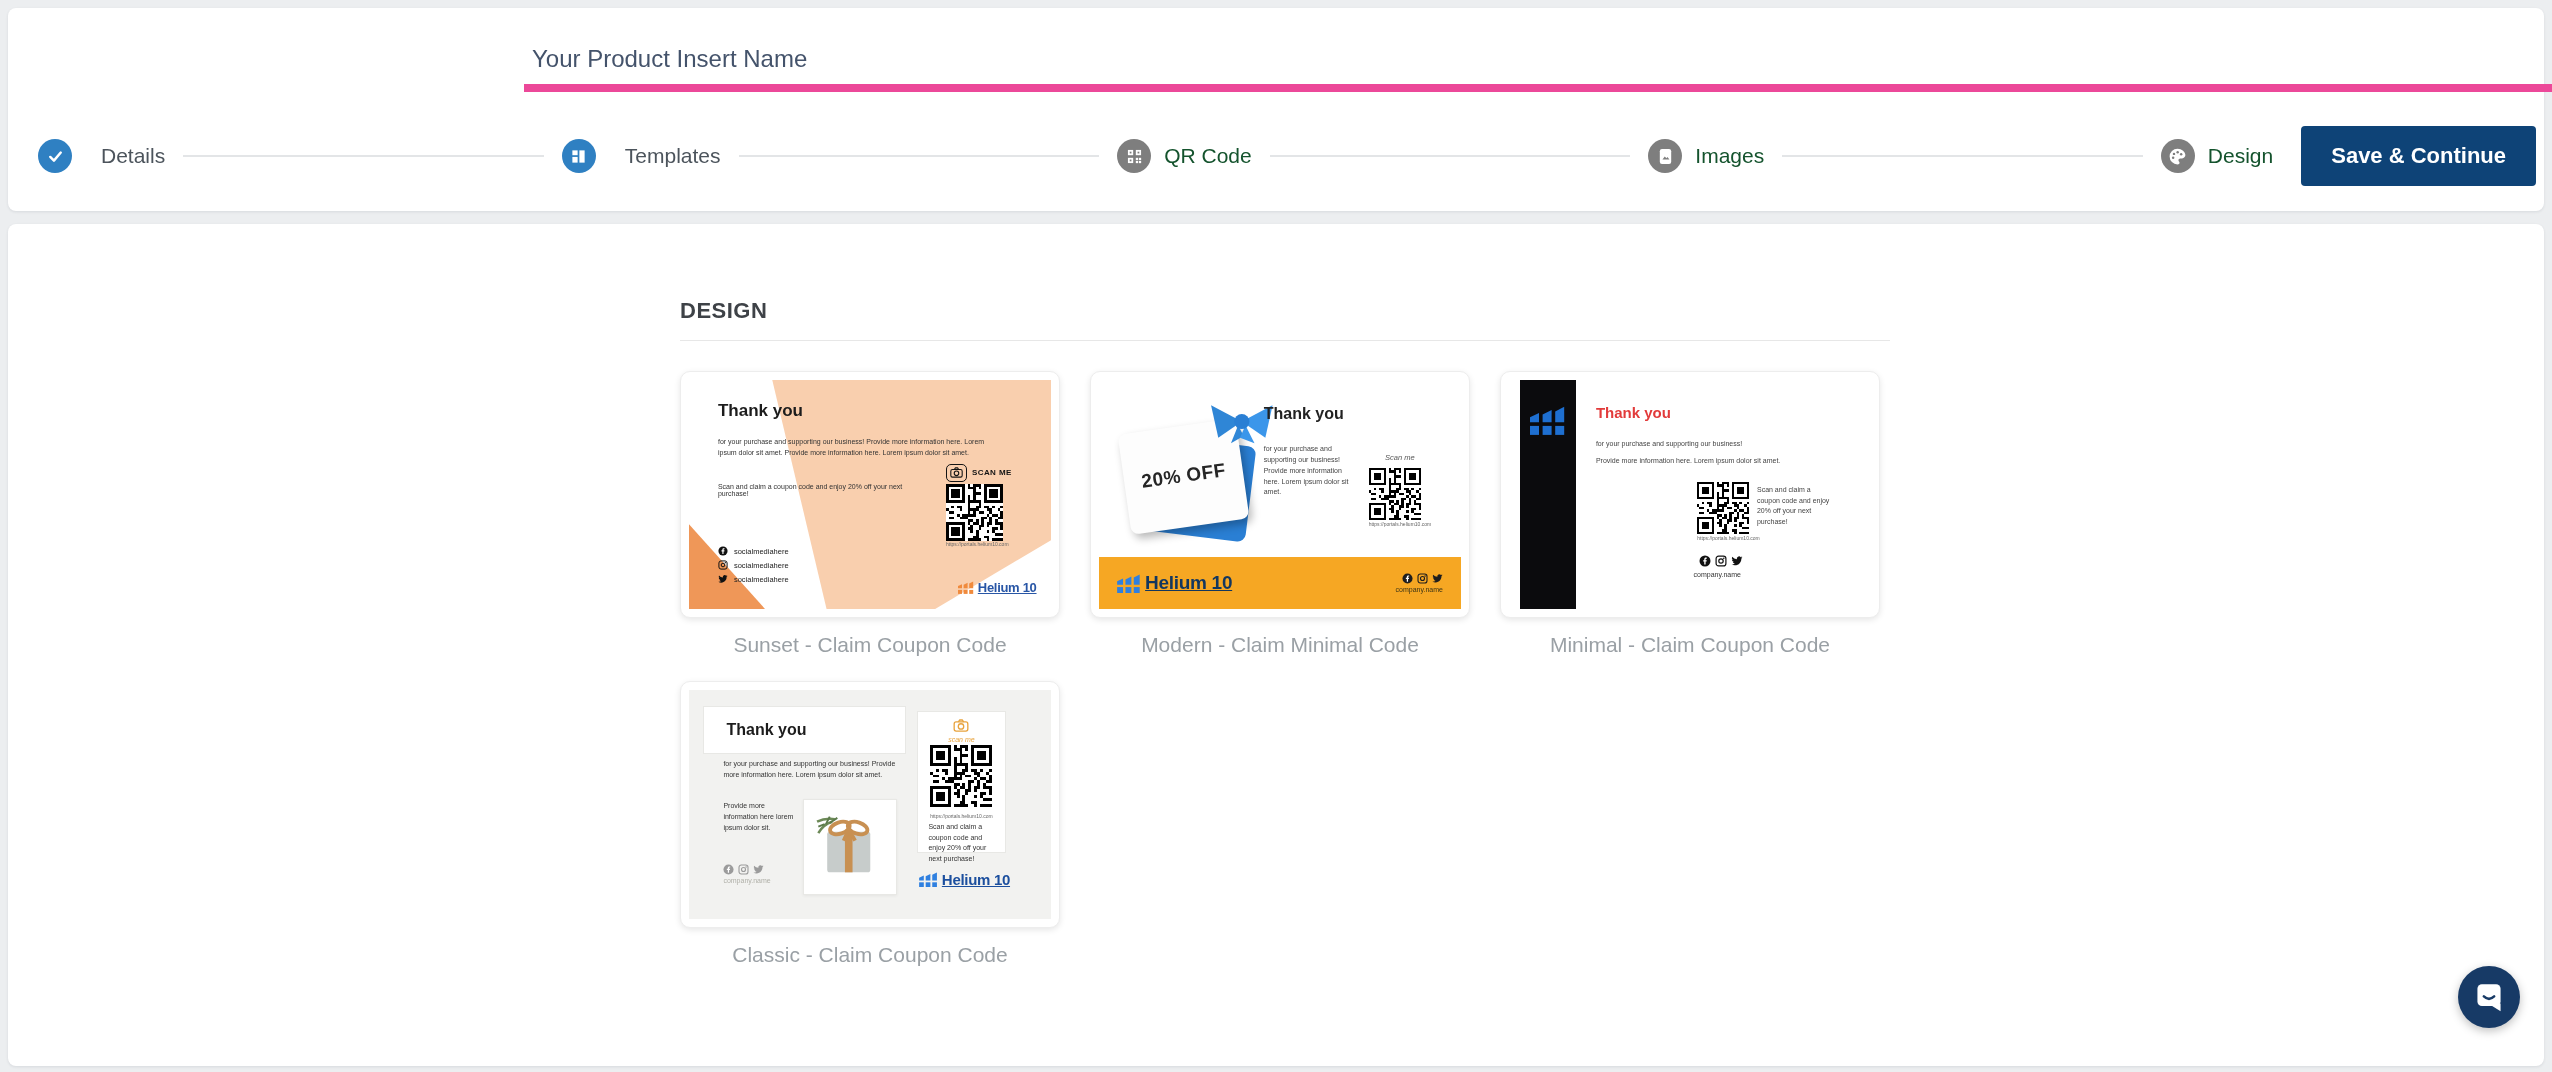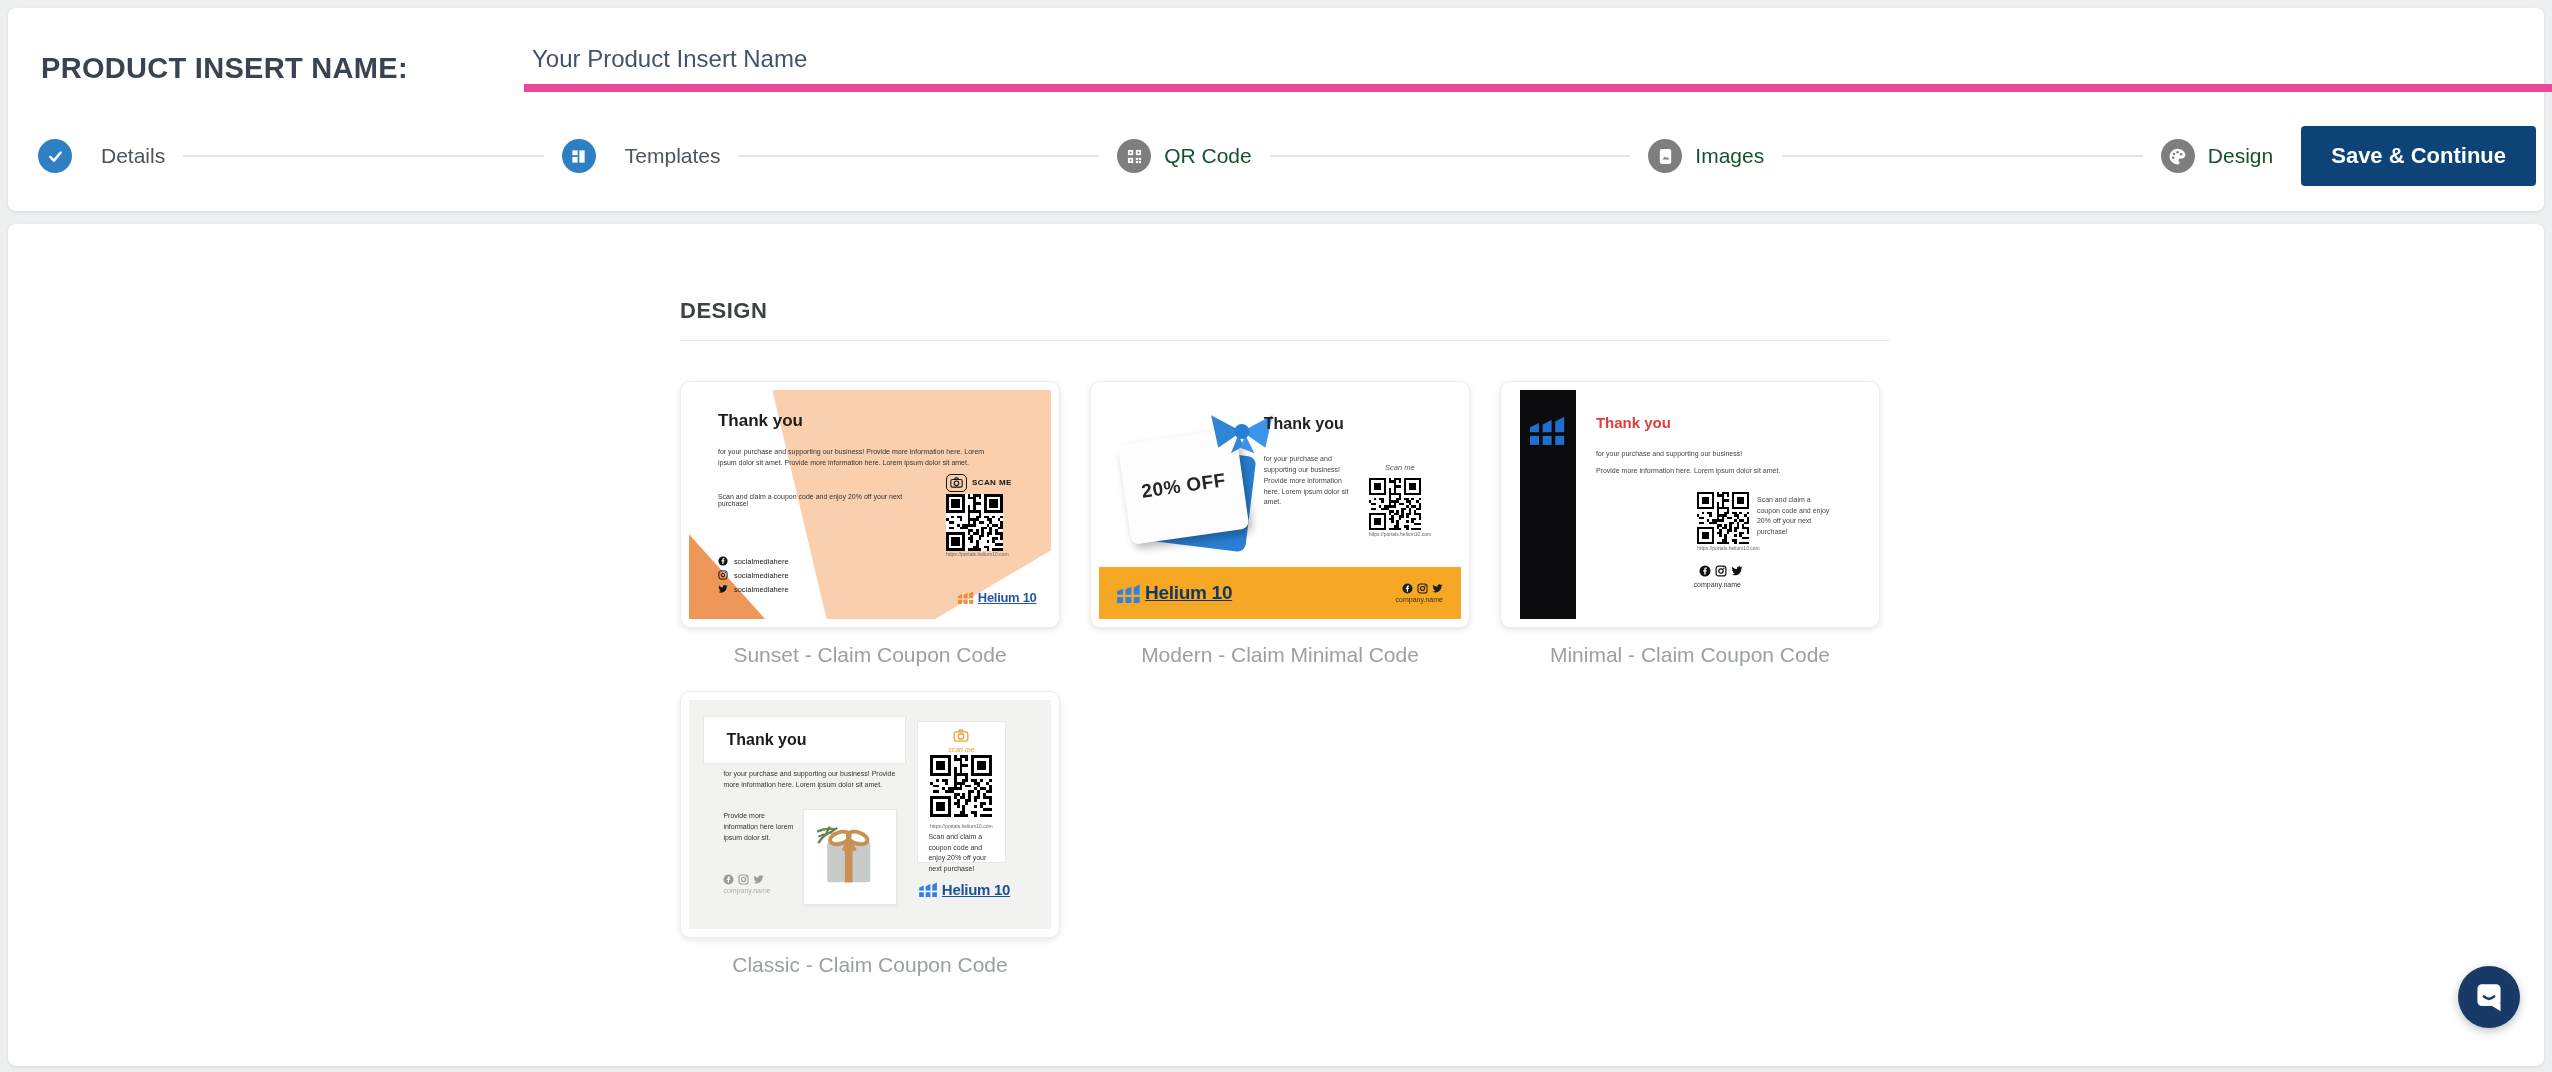--- a/index.html
+++ b/index.html
@@ -53,21 +53,21 @@
   
   .main-card {
     position:absolute; left:8px; top:224px; width:2536px; height:842px;
     background:#fff; border-radius:8px;
     box-shadow:0 1px 3px rgba(25,40,60,.10);
   }
   .design-wrap { position:absolute; left:672px; top:74px; width:1210px; }
   .design-title { font-size:22px; font-weight:700; color:#3e4247; letter-spacing:.5px; }
   .divider { height:1px; background:#e7e7e7; margin-top:16px; }
   .grid {
-    margin-top:40px;
+    margin-top:30px;
     display:grid; grid-template-columns:repeat(3,380px);
     column-gap:30px; row-gap:24px;
   }
   .tile { width:380px; }
   .tcard {
     background:#fff; border:1px solid #ededed; border-radius:10px;
     padding:8px; box-shadow:0 2px 6px rgba(0,0,0,.10); cursor:pointer;
   }
   .preview {
     position:relative; width:362px; height:229px; overflow:hidden; background:#fff;
@@ -226,21 +226,20 @@
     </symbol>
     <symbol id="ic-chat" viewBox="0 0 28 28">
       <rect x="5" y="4" width="18" height="17" rx="3.5" fill="#fff"></rect>
       <path d="M15.5 20.5L23 25v-6z" fill="#fff"></path>
       <path d="M10 13.5q4 3.8 8 0" stroke="#173a66" stroke-width="2" fill="none" stroke-linecap="round"></path>
     </symbol>
   </defs>
 </svg>
 
 <header class="header-card">
-  <div class="pi-label">PRODUCT INSERT NAME:</div>
   <input class="pi-input" type="text" value="Your Product Insert Name" style="">
 
   <div class="stepper">
     <div class="step">
       <span class="circle on">
           <svg class="step-ic">
             <use href="#ic-check"></use>
           </svg>
         </span>
       <span class="slabel on">Details</span>

